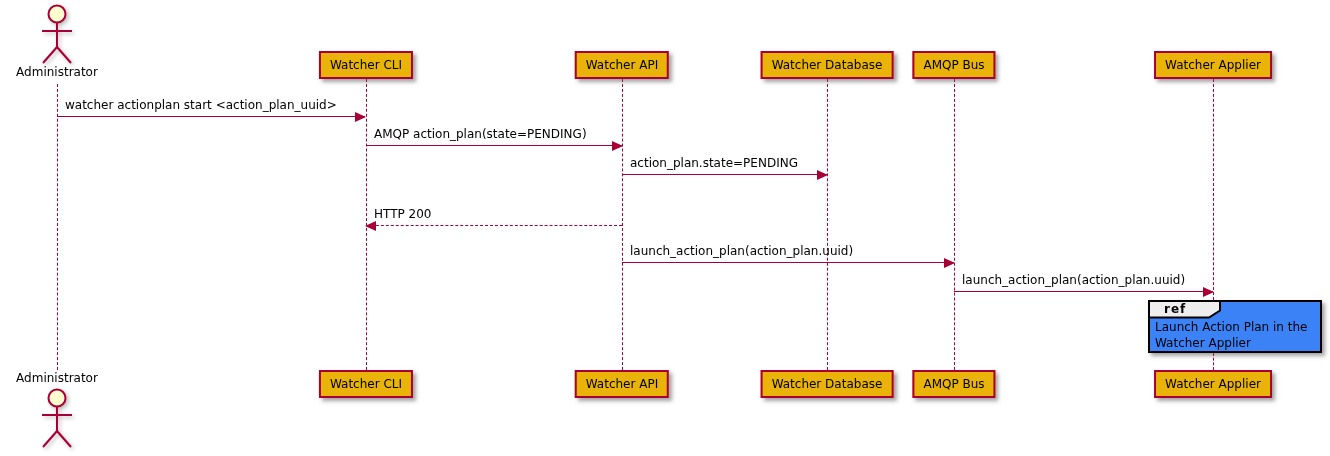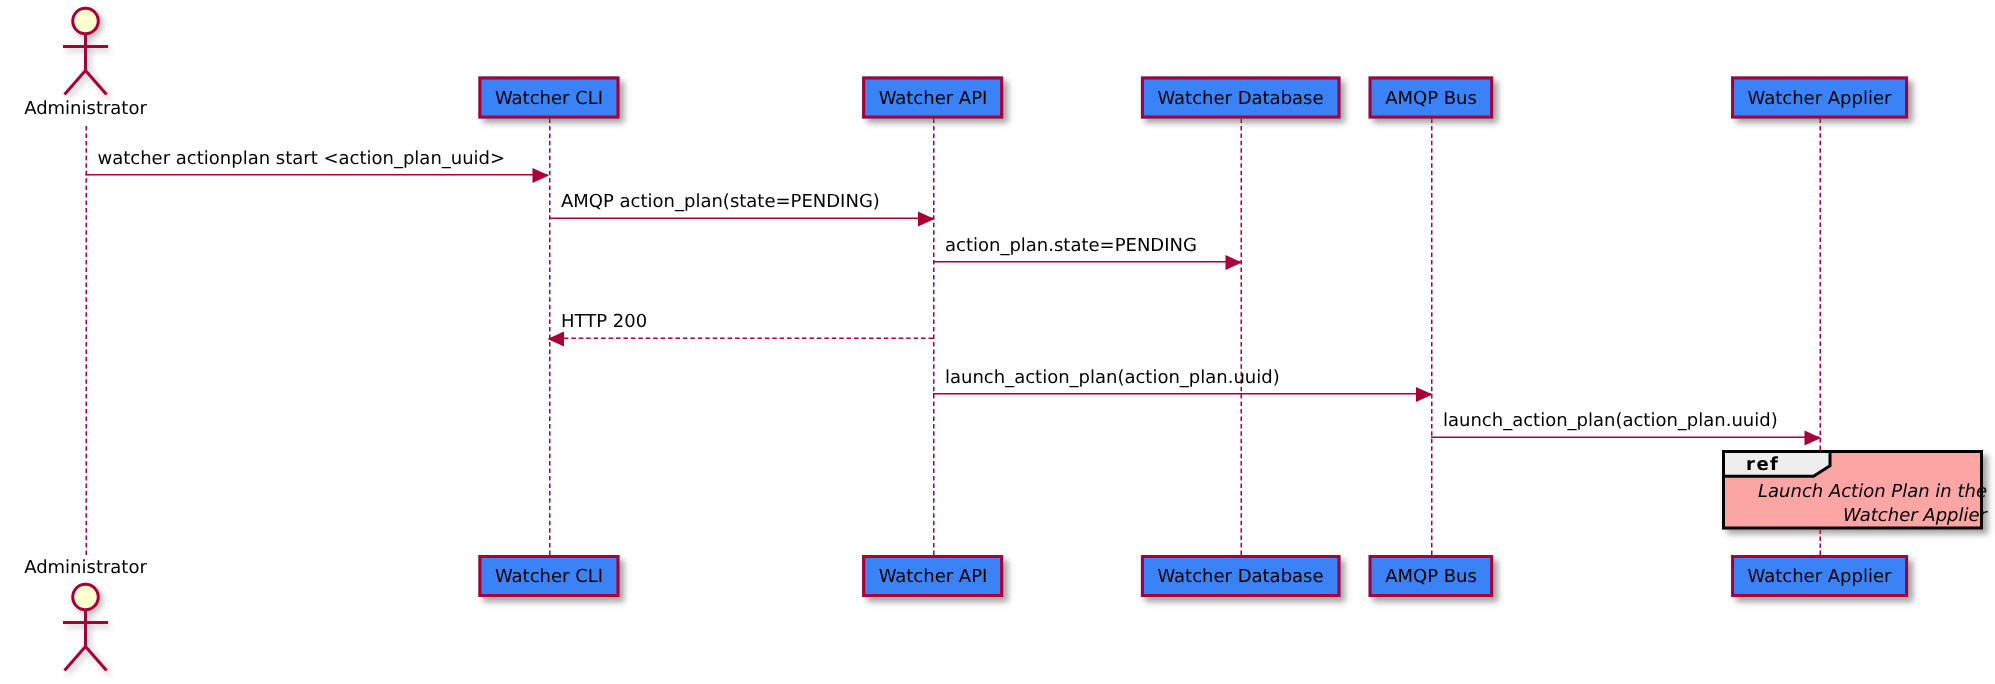--- a/index.html
+++ b/index.html
@@ -13,21 +13,21 @@
   }
   
   .lifeline{
     position:absolute;width:0;
     border-left:1px dashed #A80036;
   }
   
   .participant{
     position:absolute;
     transform:translateX(-50%);
-    background:#3b82f6;
+    background:#eab308;
     border:2px solid #A80036;
     padding:4px 9px;
     line-height:16px;
     white-space:nowrap;
     box-shadow:3px 3px 4px rgba(90,90,90,0.55);
   }
   .prow-top{top:51px;}
   .prow-bottom{top:370px;}
   
   .actor-label{
@@ -50,34 +50,33 @@
   .msg .head{
     position:absolute;bottom:-5px;width:0;height:0;
     border-top:5px solid transparent;
     border-bottom:5px solid transparent;
   }
   .msg.right .head{right:-1px;border-left:11px solid #A80036;}
   .msg.left  .head{left:-1px;border-right:11px solid #A80036;}
   
   .ref-frame{
     position:absolute;left:1148px;top:300px;width:174px;height:53px;
-    background:#fca5a5;
+    background:#3b82f6;
     border:2px solid #000;
     box-sizing:border-box;
     box-shadow:3px 3px 4px rgba(90,90,90,0.55);
-    text-align:right;
   }
   .ref-tab{position:absolute;left:-2px;top:-2px;}
   .ref-tab-label{
     position:absolute;left:14px;top:0px;
     font-weight:bold;letter-spacing:1px;
   }
   .ref-body{
-    position:absolute;left:22px;top:17px;
-    line-height:16px;white-space:nowrap;font-style:italic;
+    position:absolute;left:5px;top:17px;
+    line-height:16px;white-space:nowrap;
   }
   .ref-body span{display:block;}
 </style>
 </head>
 <body>
 
 <div class="canvas">
 
   <div class="lifeline" style="left:57px;  top:84px; height:286px;"></div>
   <div class="lifeline" style="left:366px; top:79px; height:291px;"></div>

